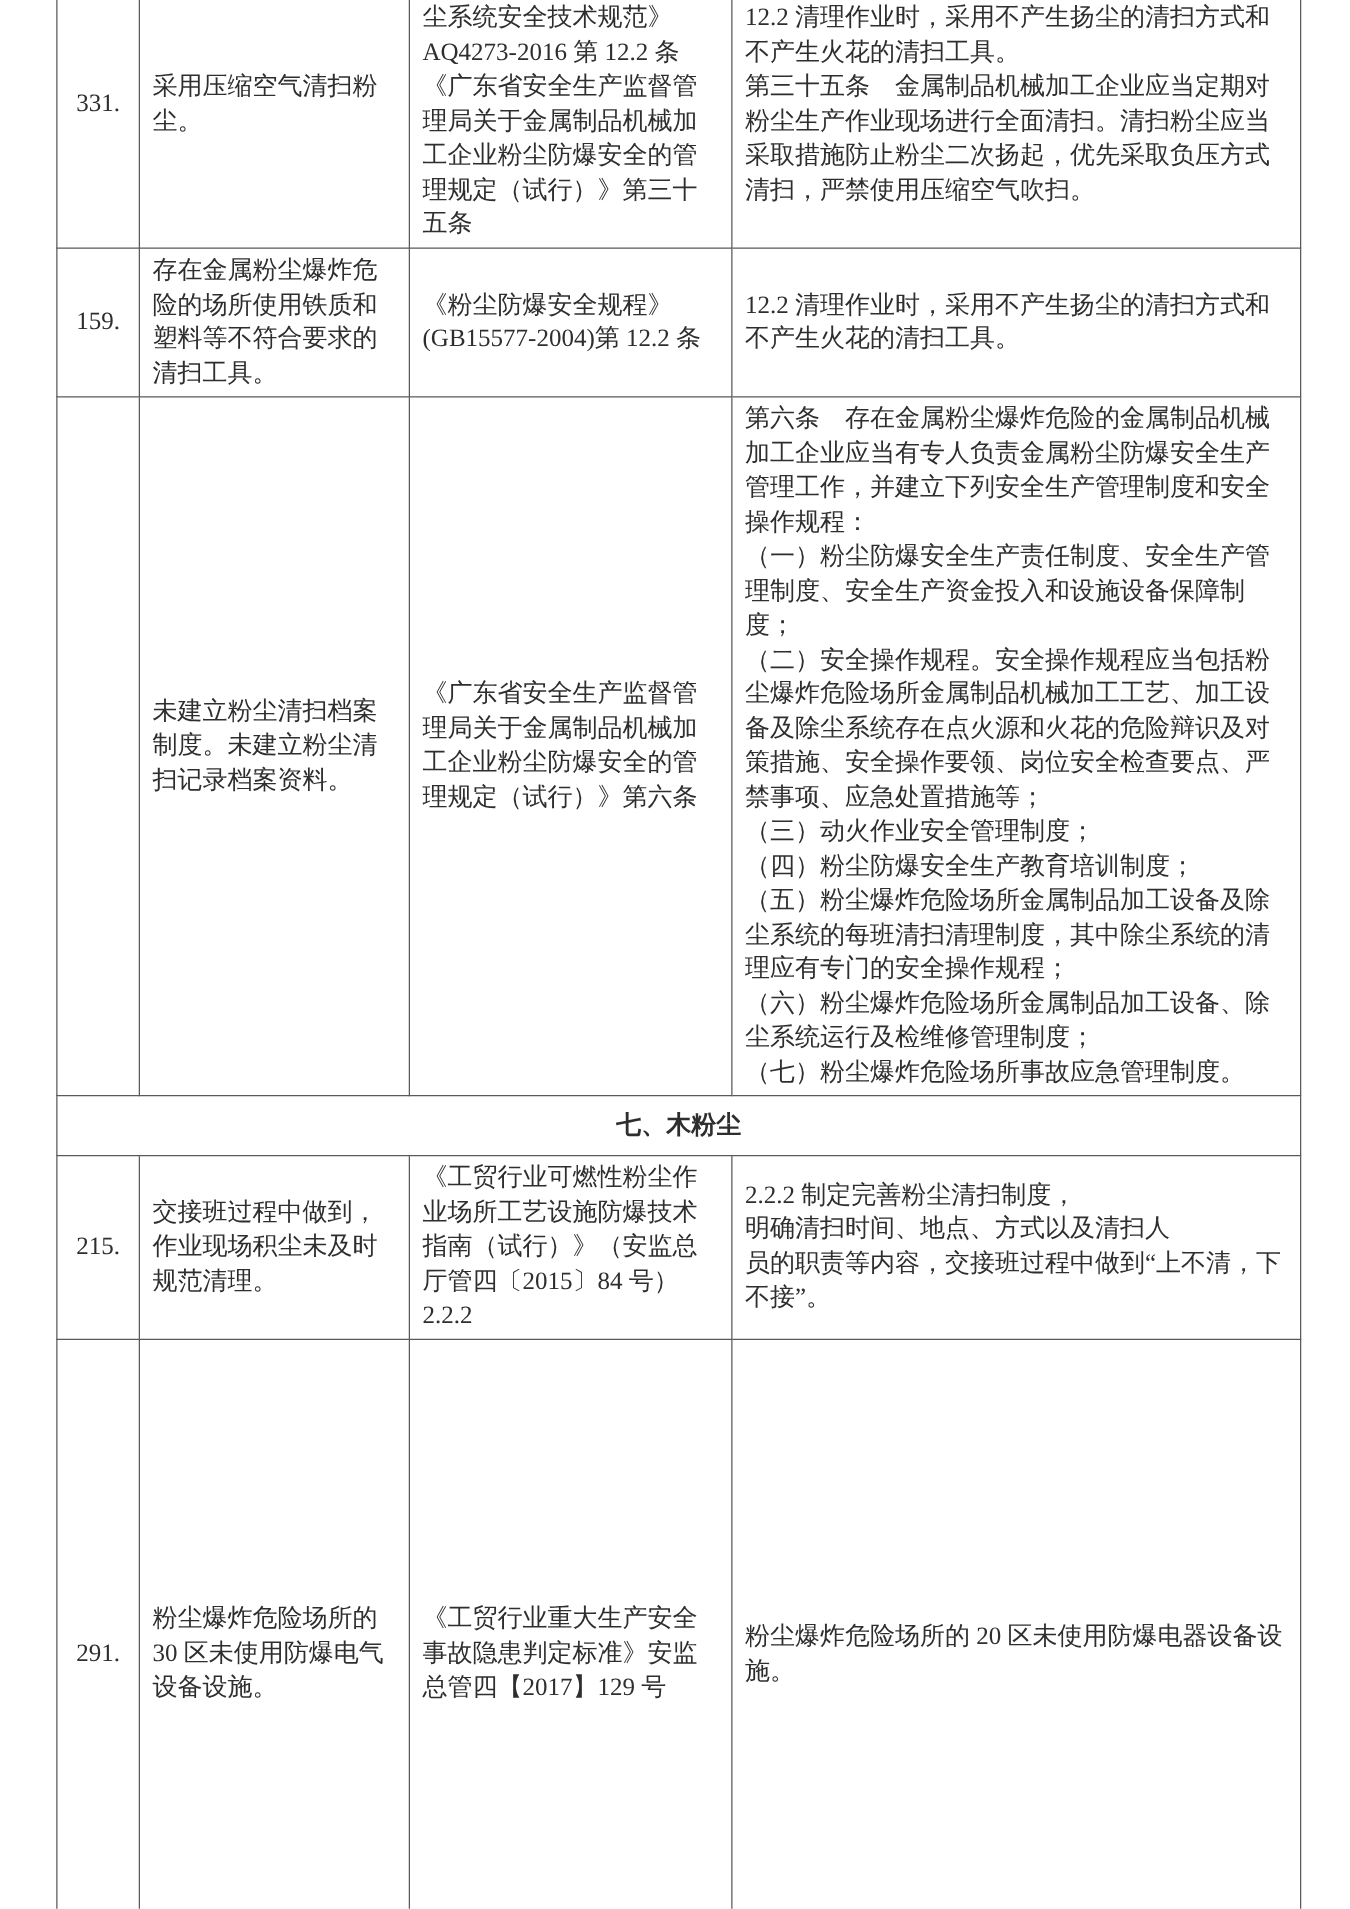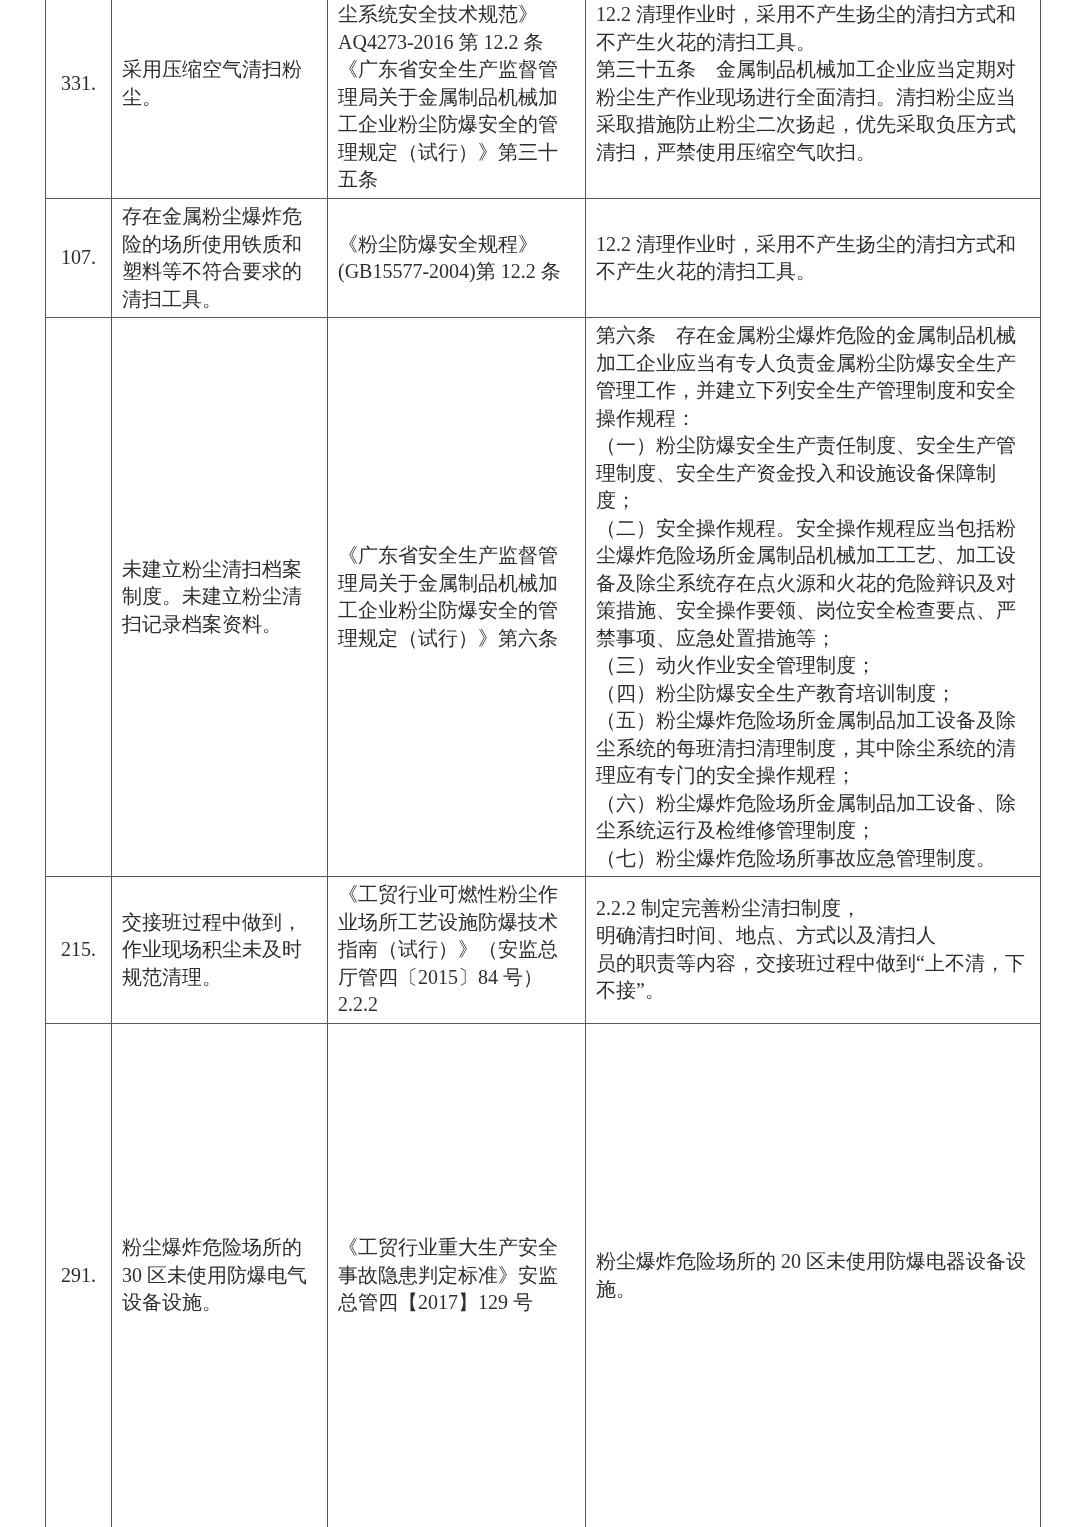--- a/index.html
+++ b/index.html
@@ -87,21 +87,21 @@
 《广东省安全生产监督管理局关于金属制品机械加工企业粉尘防爆安全的管理规定（试行）》第三十五条</span>
       </td>
       <td class="c-req">
         <span class="txt">12.2 清理作业时，采用不产生扬尘的清扫方式和不产生火花的清扫工具。
 第三十五条　金属制品机械加工企业应当定期对粉尘生产作业现场进行全面清扫。清扫粉尘应当采取措施防止粉尘二次扬起，优先采取负压方式清扫，严禁使用压缩空气吹扫。</span>
       </td>
     </tr>
 
     <tr class="r-214">
       <td class="c-num">
-        <span class="txt">107.</span>
+        <span class="txt">159.</span>
       </td>
       <td class="c-viol">
         <span class="txt">存在金属粉尘爆炸危险的场所使用铁质和塑料等不符合要求的清扫工具。</span>
       </td>
       <td class="c-basis">
         <span class="txt">《粉尘防爆安全规程》
 (GB15577-2004)第 12.2 条</span>
       </td>
       <td class="c-req">
         <span class="txt">12.2 清理作业时，采用不产生扬尘的清扫方式和不产生火花的清扫工具。</span>
@@ -123,20 +123,25 @@
 （一）粉尘防爆安全生产责任制度、安全生产管理制度、安全生产资金投入和设施设备保障制度；
 （二）安全操作规程。安全操作规程应当包括粉尘爆炸危险场所金属制品机械加工工艺、加工设备及除尘系统存在点火源和火花的危险辩识及对策措施、安全操作要领、岗位安全检查要点、严禁事项、应急处置措施等；
 （三）动火作业安全管理制度；
 （四）粉尘防爆安全生产教育培训制度；
 （五）粉尘爆炸危险场所金属制品加工设备及除尘系统的每班清扫清理制度，其中除尘系统的清理应有专门的安全操作规程；
 （六）粉尘爆炸危险场所金属制品加工设备、除尘系统运行及检维修管理制度；
 （七）粉尘爆炸危险场所事故应急管理制度。</span>
       </td>
     </tr>
 
+    <tr class="r-section">
+      <td class="c-section" colspan="4">
+        <span class="txt">七、木粉尘</span>
+      </td>
+    </tr>
 
     <tr class="r-215">
       <td class="c-num">
         <span class="txt">215.</span>
       </td>
       <td class="c-viol">
         <span class="txt">交接班过程中做到，作业现场积尘未及时规范清理。</span>
       </td>
       <td class="c-basis">
         <span class="txt">《工贸行业可燃性粉尘作业场所工艺设施防爆技术指南（试行）》（安监总厅管四〔2015〕84 号）2.2.2</span>

